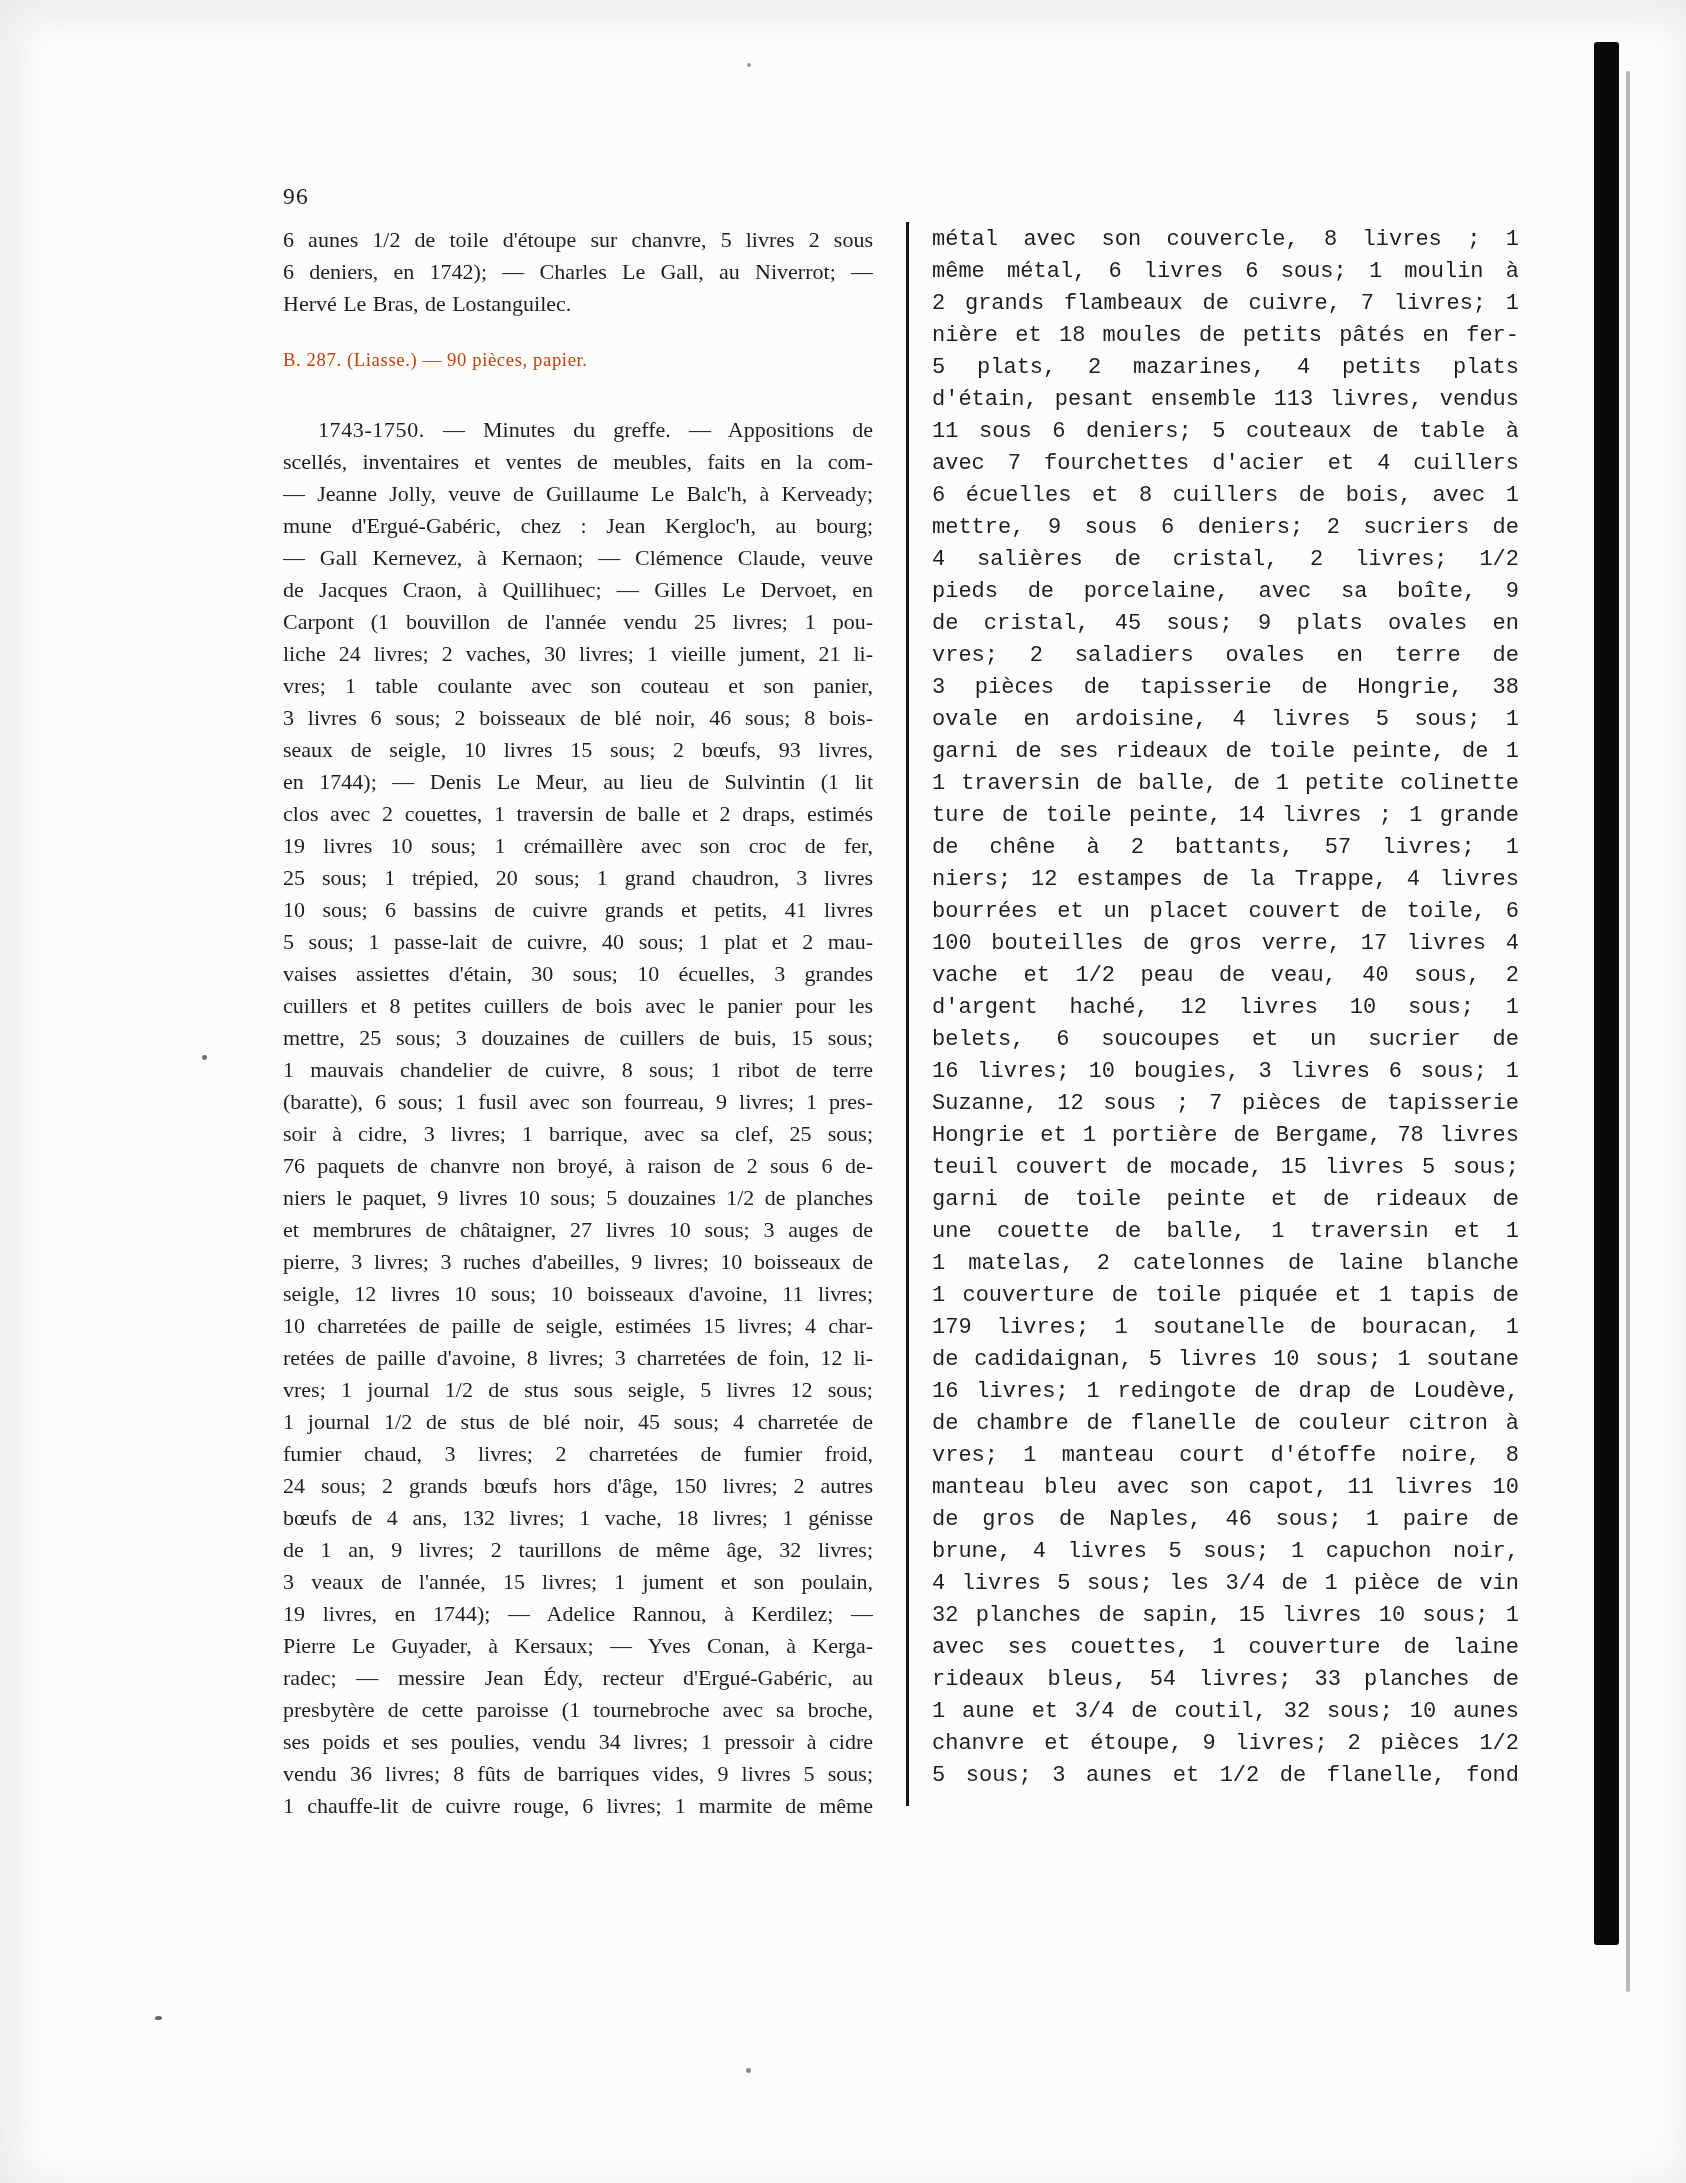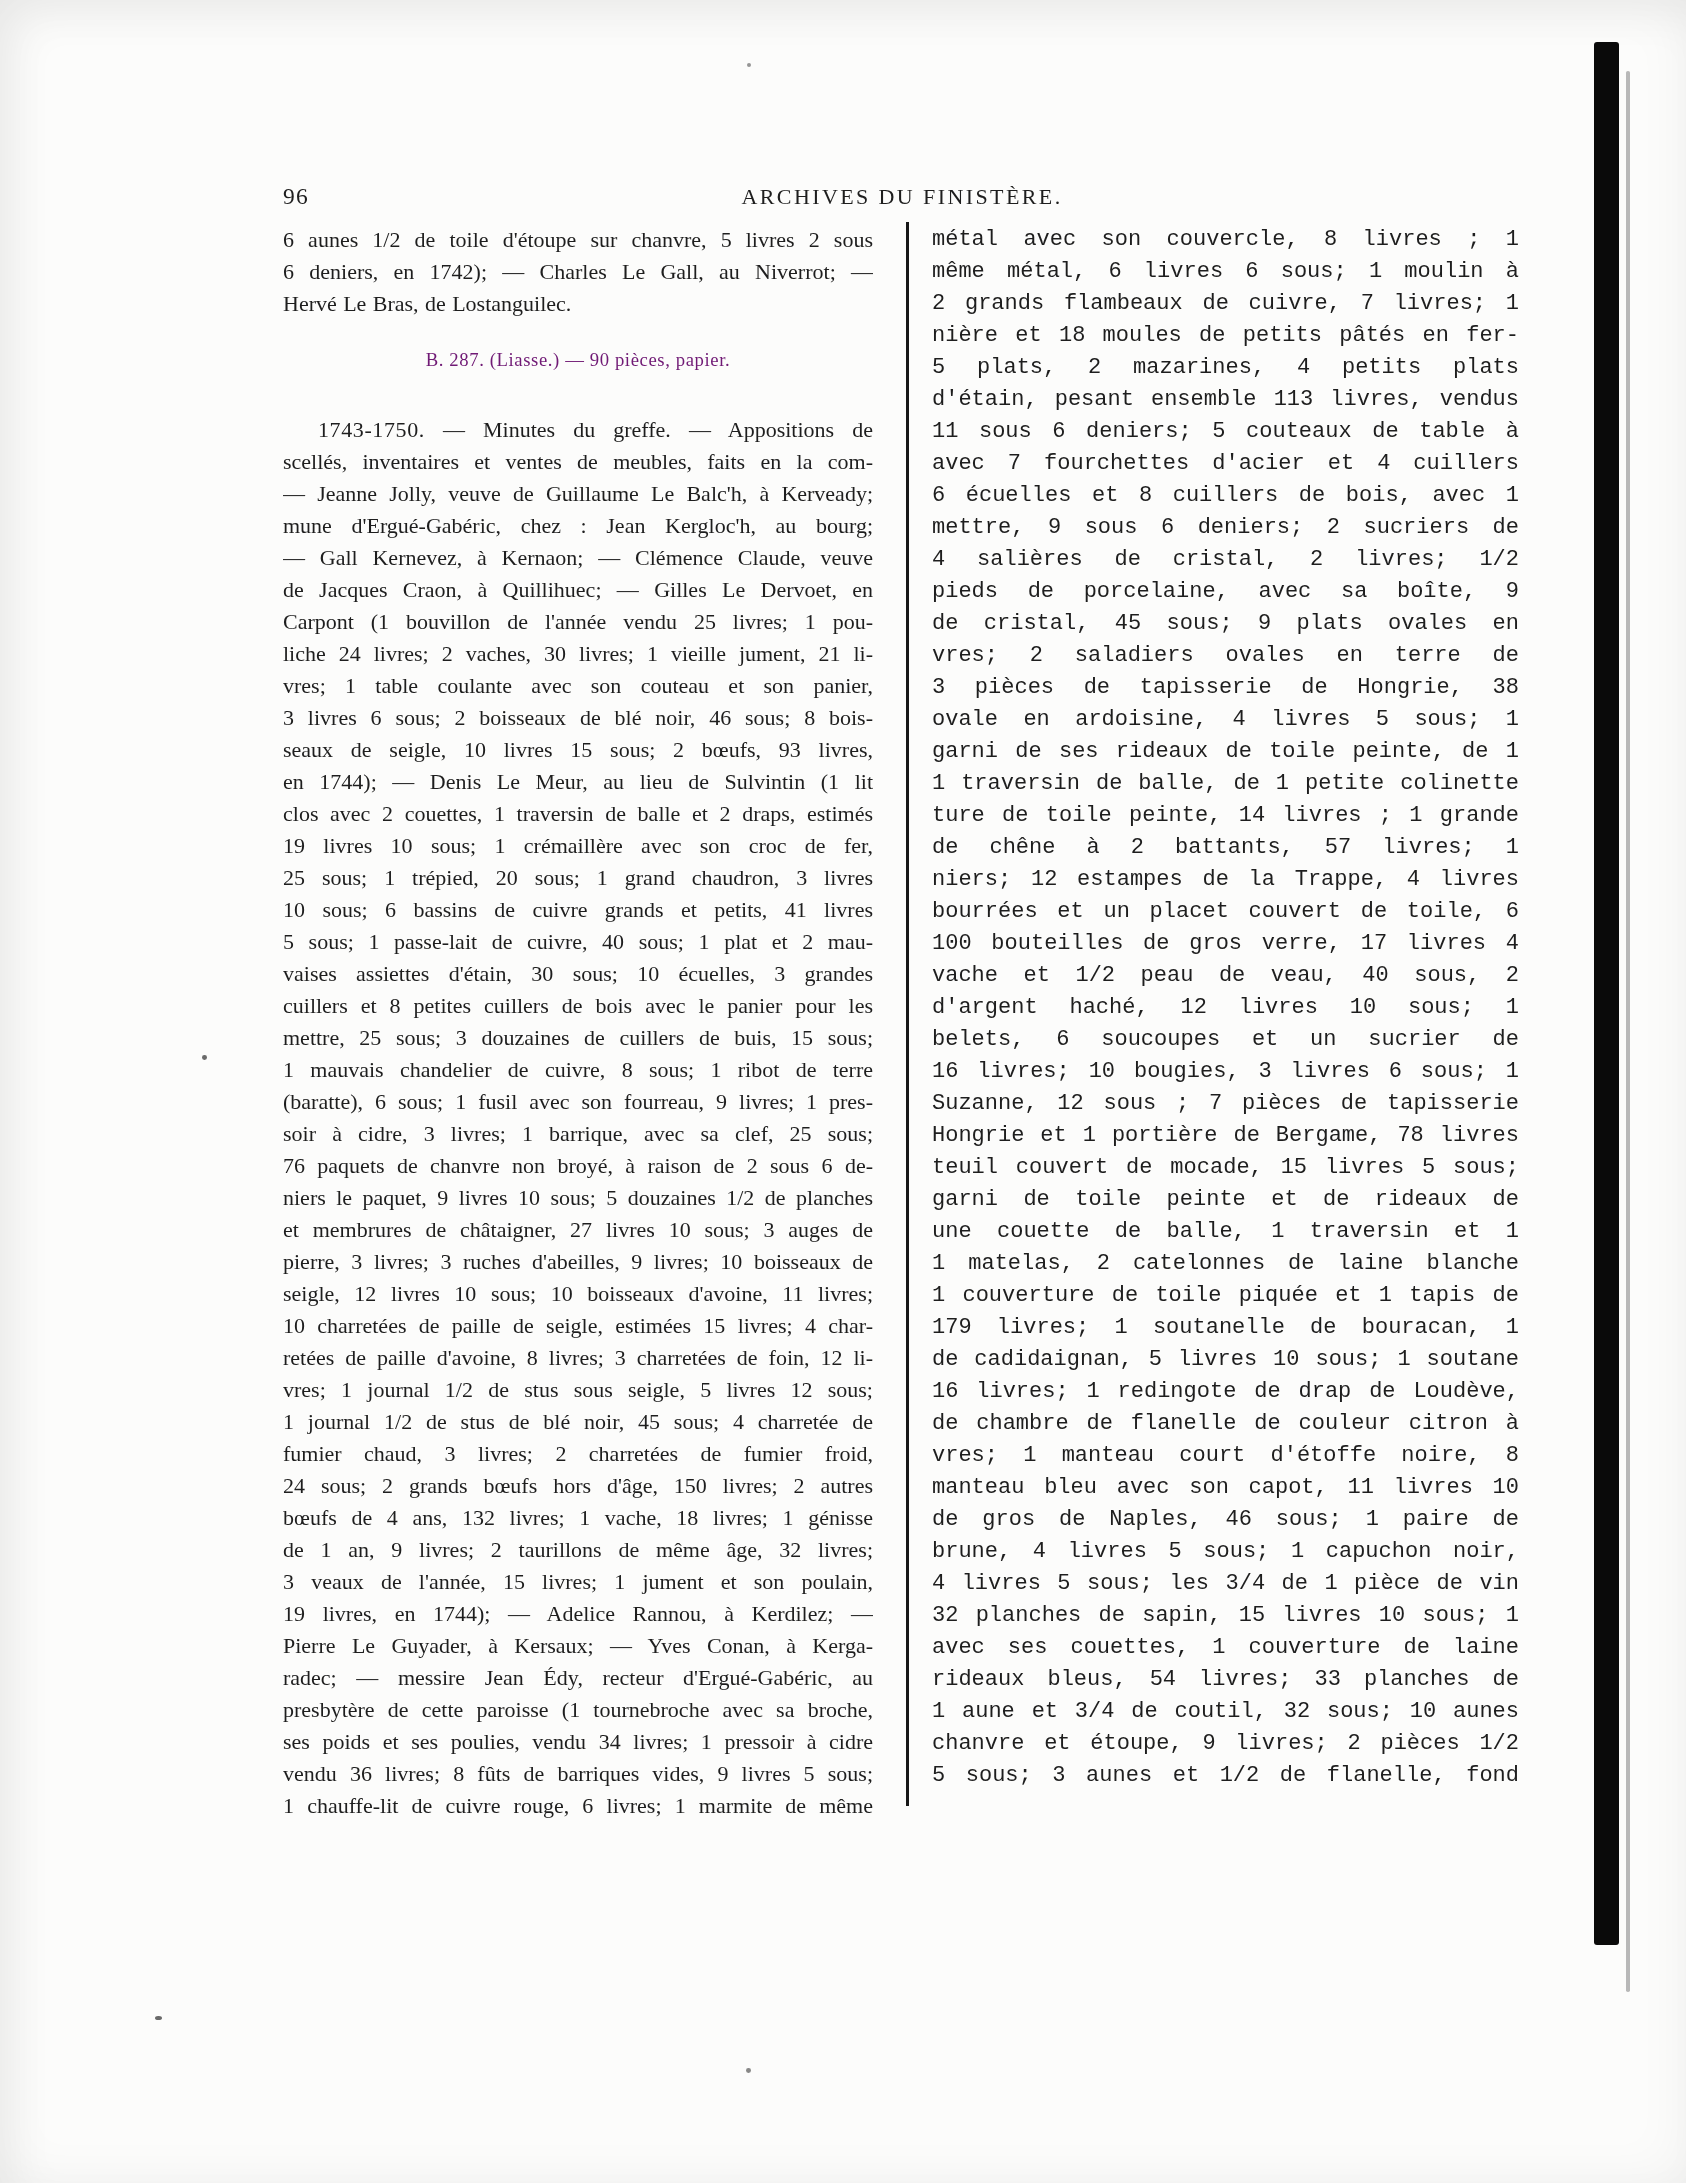--- a/index.html
+++ b/index.html
@@ -32,21 +32,21 @@
   .lines .line{white-space:normal;}
   .line.last-left{text-align-last:left;}
   .lead-line{
     height:32px;line-height:32px;overflow:hidden;
     text-align:justify;text-align-last:justify;word-spacing:0.9px;
     text-indent:35px;
   }
   .lead-bold{font-weight:normal;letter-spacing:0.6px;}
   .entry-heading{
     margin-top:28px;margin-bottom:42px;
-    text-align:center;font-size:18.7px;line-height:24px;letter-spacing:0.6px;color:#701a75;
+    text-align:left;font-size:18.7px;line-height:24px;letter-spacing:0.6px;color:#c2410c;
   }
   .divider{
     position:absolute;left:906px;top:222px;width:3px;height:1584px;
     background:#171717;
   }
   .edge-bar{
     position:absolute;left:1594px;top:42px;width:25px;height:1903px;
     background:#0a0a0a;border-radius:3px;
   }
   .edge-line{
@@ -59,21 +59,20 @@
   .speck.s3{left:746px;top:2068px;width:4.8px;height:4.8px;opacity:.8;}
   .speck.s4{left:747px;top:63px;width:4.2px;height:4.2px;opacity:.7;}
 </style>
 </head>
 <body>
 
 <div class="page">
 
   <div class="page-number">96</div>
 
-  <div class="running-header">ARCHIVES DU FINISTÈRE.</div>
 
   <div class="col col-left">
     <div class="lines">
         <div class="line">6 aunes 1/2 de toile d'étoupe sur chanvre, 5 livres 2 sous</div>
         <div class="line">6 deniers, en 1742); — Charles Le Gall, au Niverrot; —</div>
         <div class="line last-left">Hervé Le Bras, de Lostanguilec.</div>
       </div>
 
     <div class="entry-heading">B. 287. (Liasse.) — 90 pièces, papier.</div>
 

